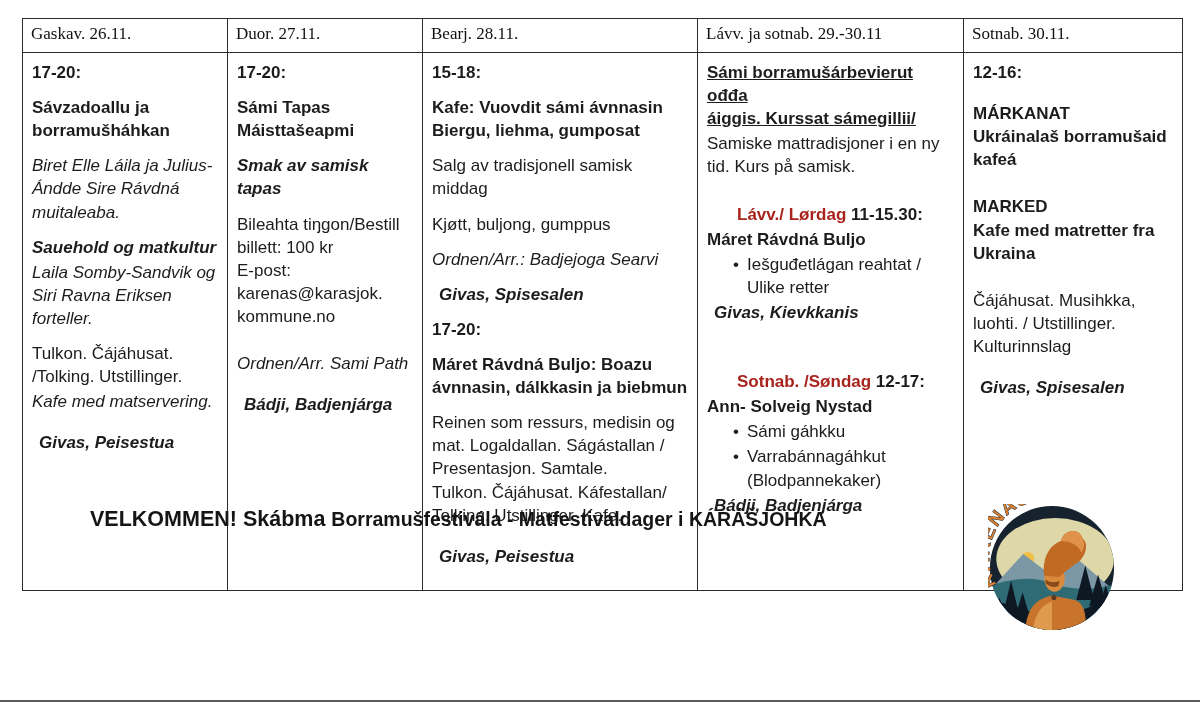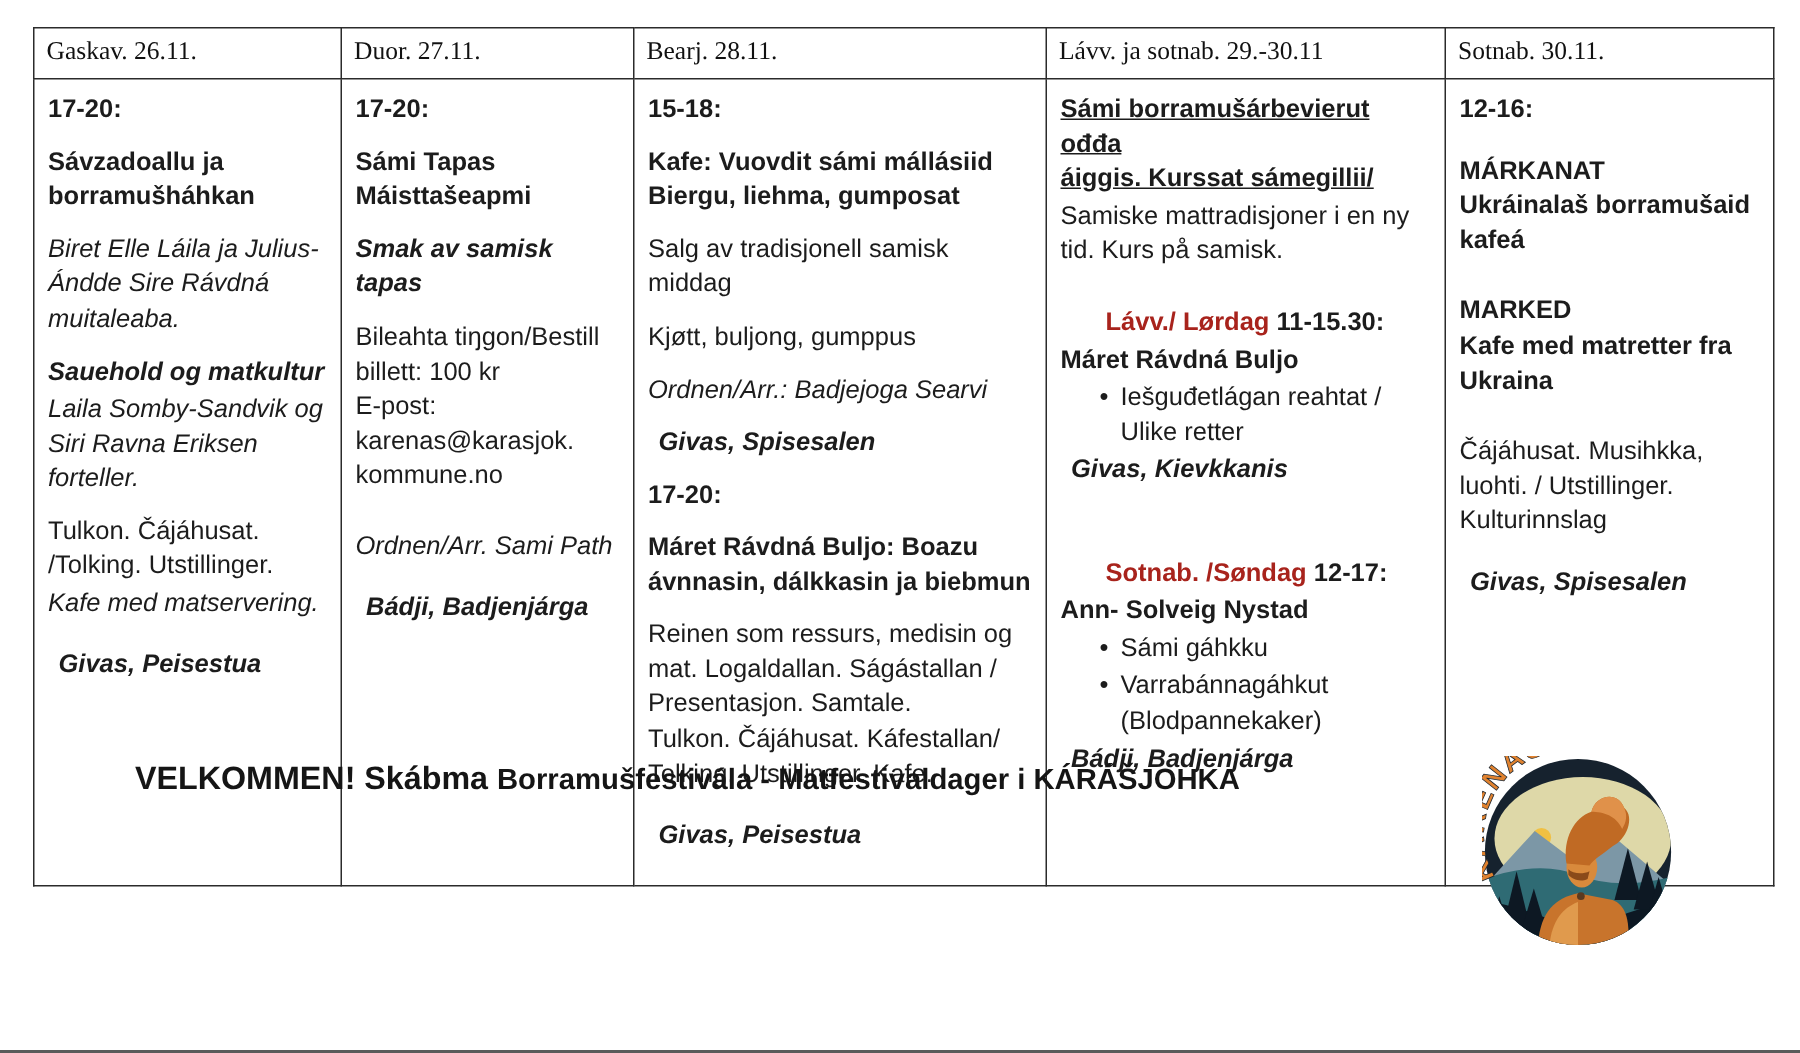--- a/index.html
+++ b/index.html
@@ -99,21 +99,21 @@
 billett: 100 kr
 E-post:
 karenas@karasjok.
 kommune.no</p>
         <p class="blk i gap-md">Ordnen/Arr. Sami Path</p>
         <p class="blk bi indent gap-sm">Bádji, Badjenjárga</p>
       </td>
 
       <td>
         <p class="blk b">15-18:</p>
-        <p class="blk b">Kafe: Vuovdit sámi mállásiid
+        <p class="blk b">Kafe: Vuovdit sámi ávnnasin
 Biergu, liehma, gumposat</p>
         <p class="blk">Salg av tradisjonell samisk middag</p>
         <p class="blk">Kjøtt, buljong, gumppus</p>
         <p class="blk i">Ordnen/Arr.: Badjejoga Searvi</p>
         <p class="blk bi indent">Givas, Spisesalen</p>
         <p class="blk b">17-20:</p>
         <p class="blk b">Máret Rávdná Buljo: Boazu
 ávnnasin, dálkkasin ja biebmun</p>
         <p class="blk">Reinen som ressurs, medisin og
 mat. Logaldallan. Ságástallan /

